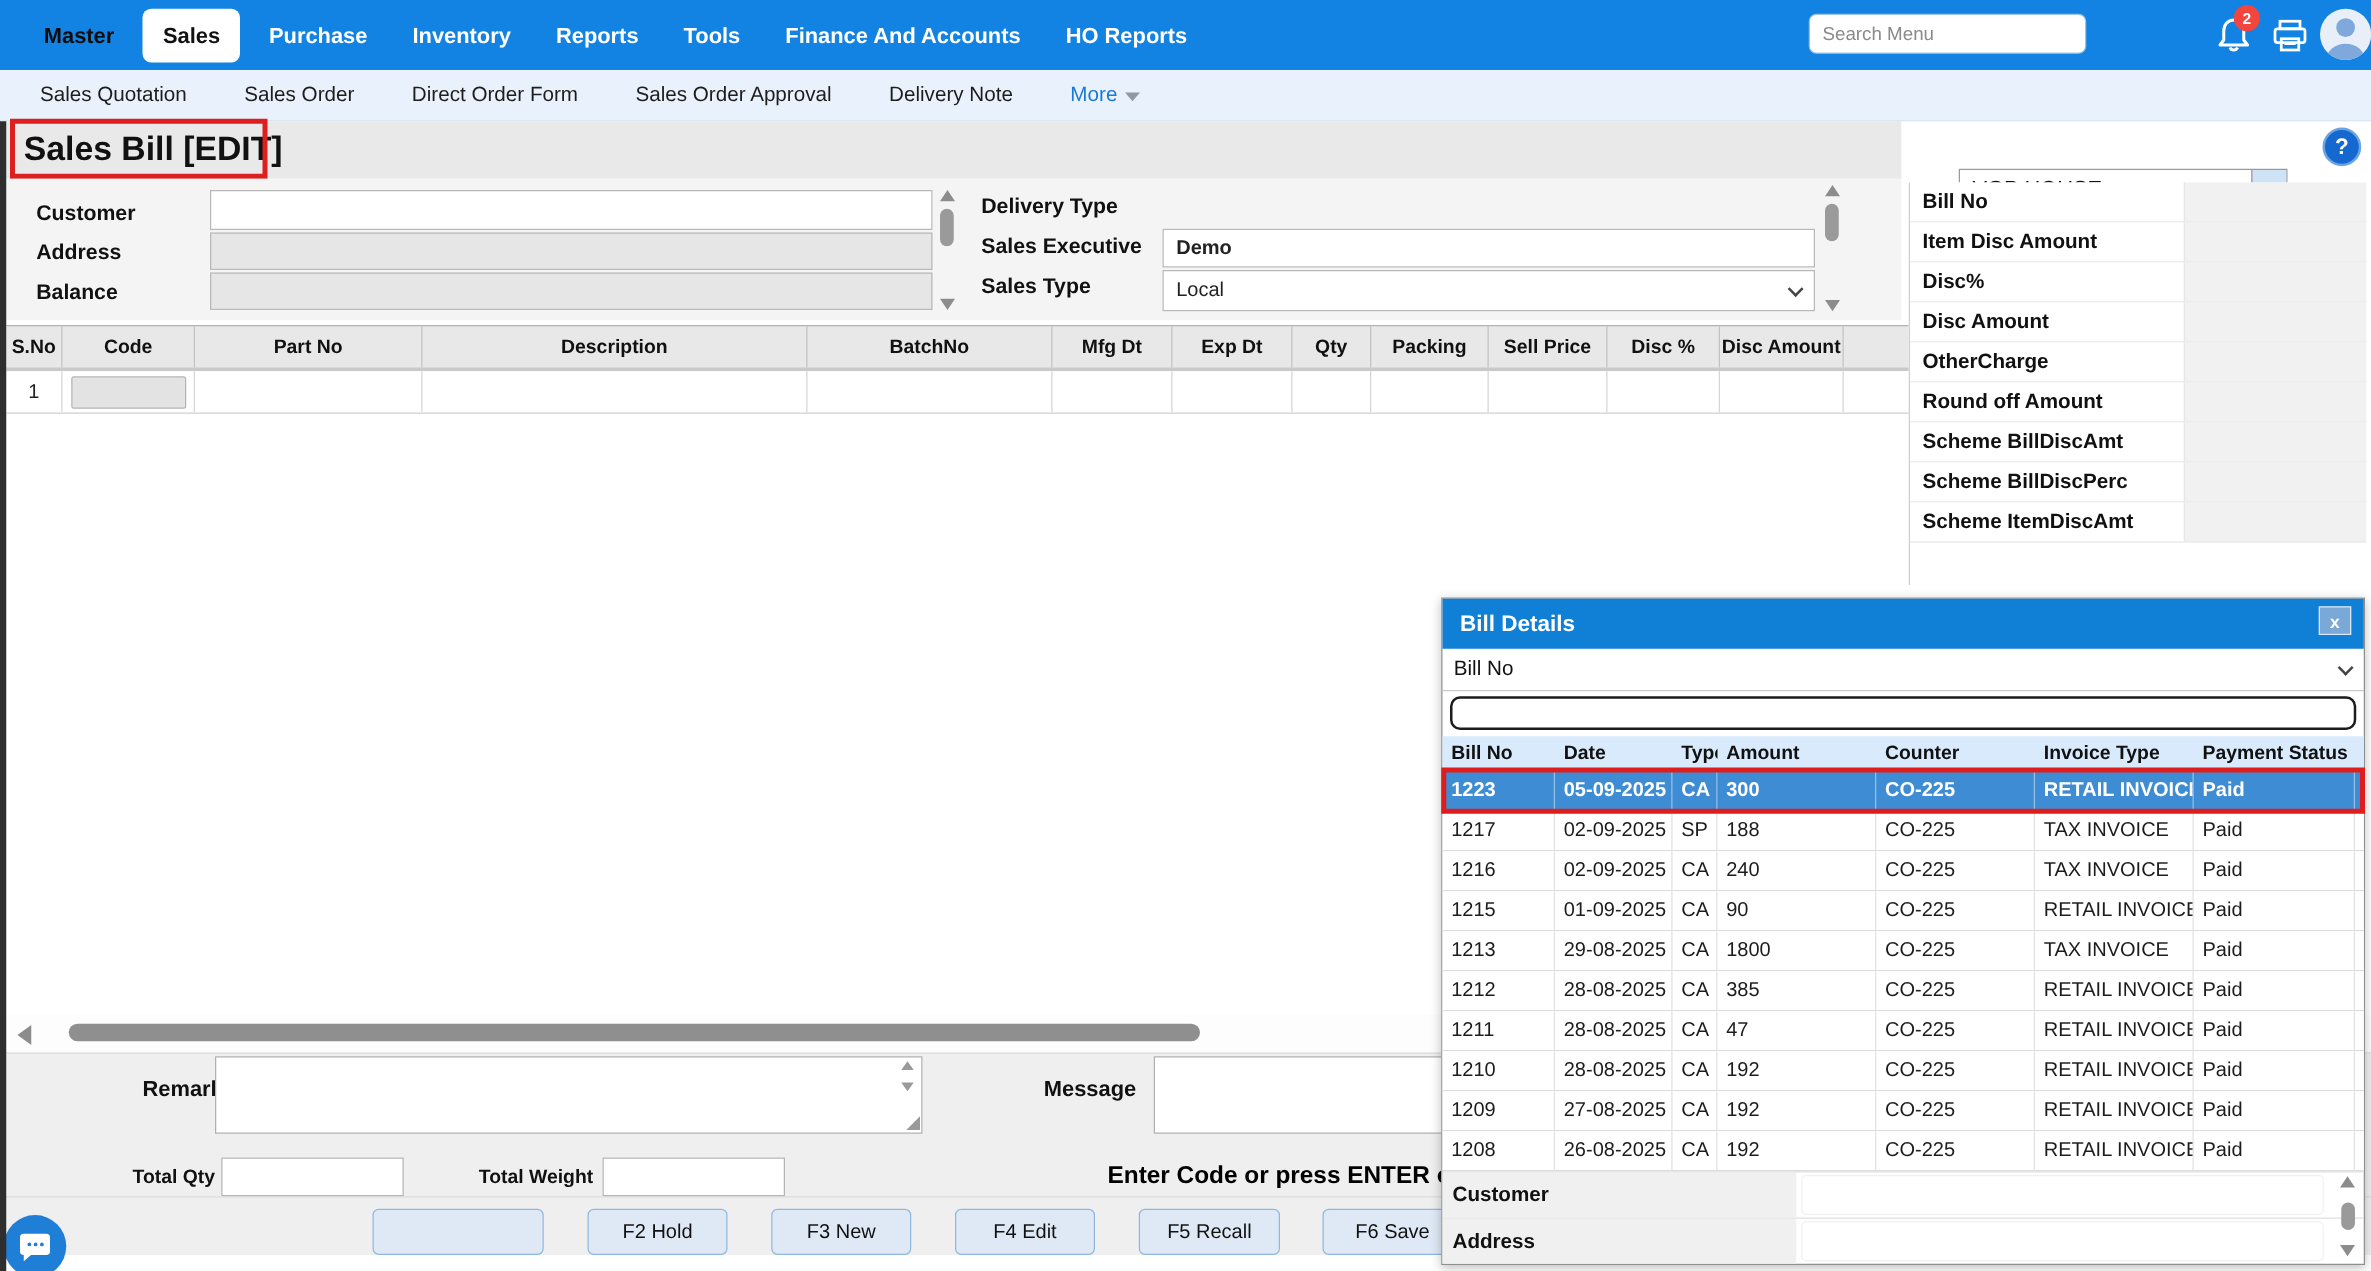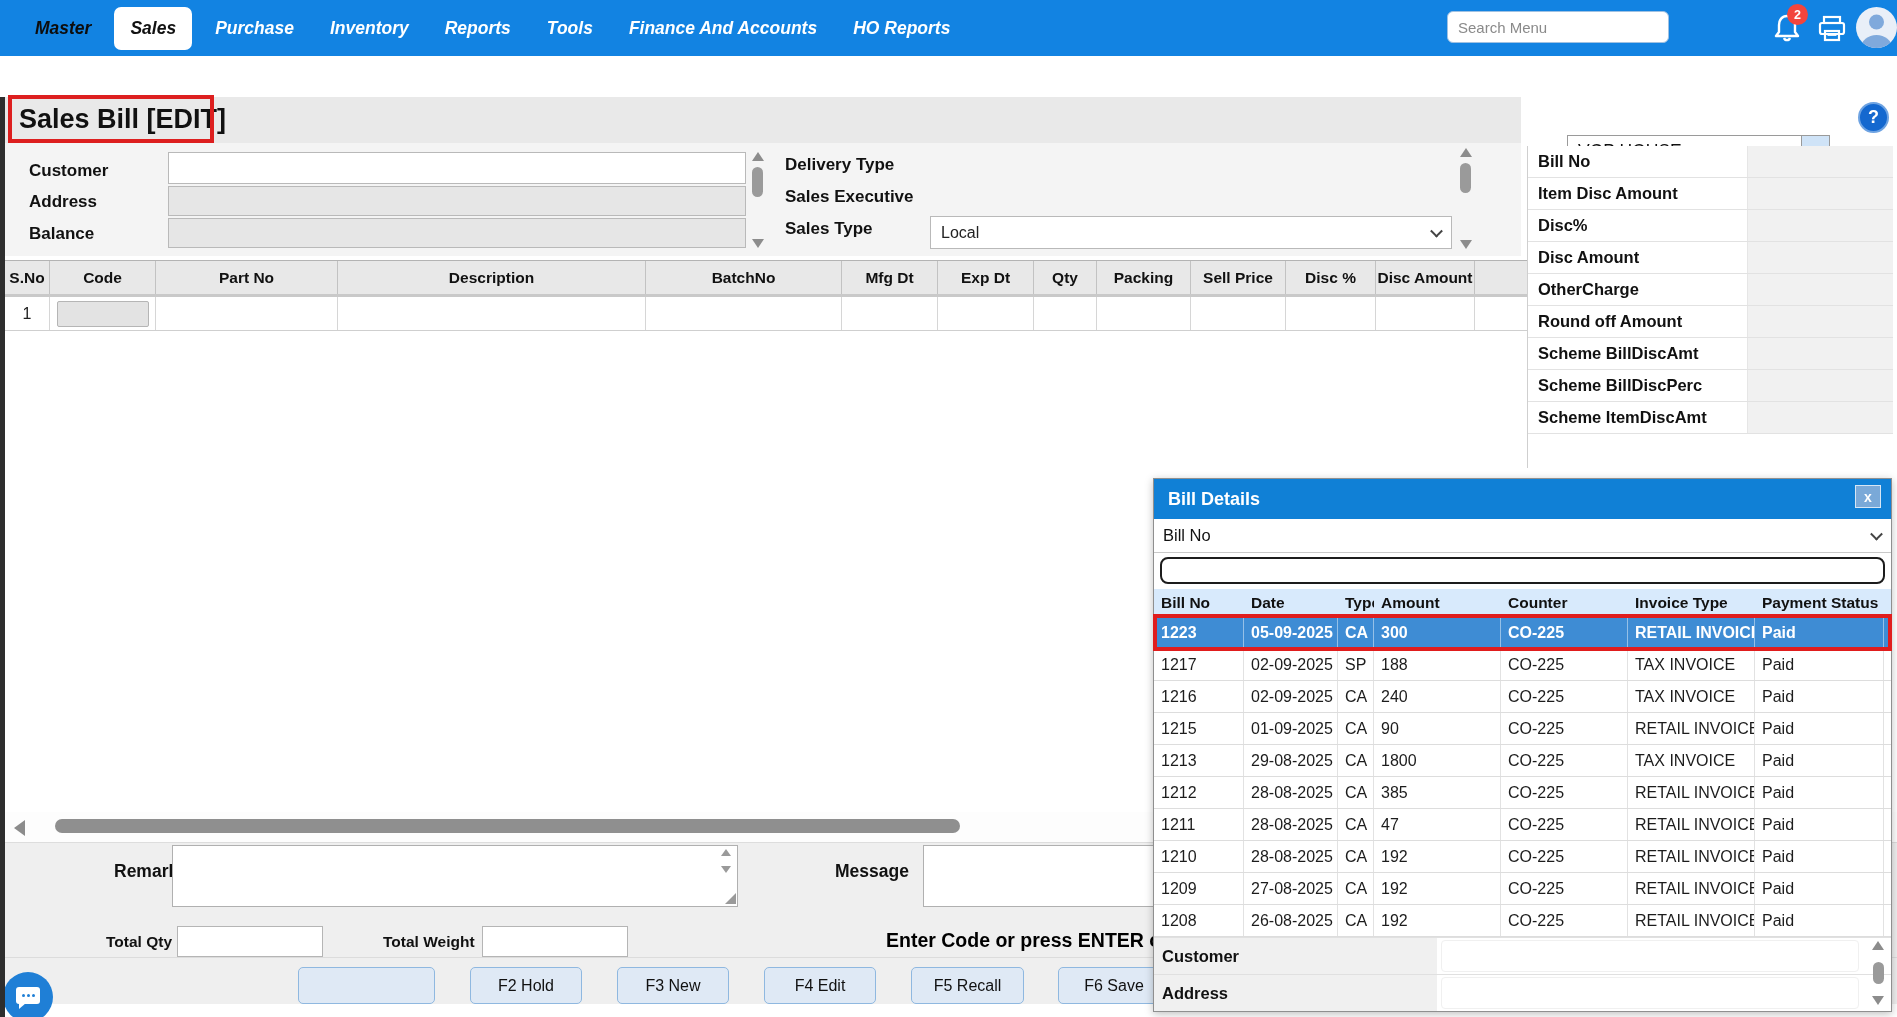--- a/index.html
+++ b/index.html
@@ -3,21 +3,21 @@
 <meta charset="utf-8">
 <style>
   * { margin:0; padding:0; box-sizing:border-box; }
   html,body { width:1897px; height:1017px; overflow:hidden; background:#fff;
               font-family:"Liberation Sans", sans-serif; }
   #screen { position:relative; width:1897px; height:1017px; background:#fff; overflow:hidden; }
 
   
   .topnav { position:absolute; left:0; top:0; width:1897px; height:56px; background:#1283e2;
             display:flex; align-items:center; }
-  .nav-items { display:flex; align-items:center; gap:10px; padding-left:22px;font-style:italic; }
+  .nav-items { display:flex; align-items:center; gap:10px; padding-left:22px; }
   .nav-item { color:#fff; font-weight:bold; font-size:17.5px; padding:9px 13px; cursor:pointer; white-space:nowrap; }
   .nav-item.dark { color:#0d0d0d; }
   .nav-item.active { background:#fff; color:#111; border-radius:7px; padding:11px 16px; }
   .search-wrap { position:absolute; left:1447px; top:11px; }
   .search-wrap input { width:222px; height:32px; border:1px solid #9fc1e2; border-radius:6px;
                        padding:0 10px; font-size:15px; font-family:inherit; color:#0c4a6e; outline:none;}
   .search-wrap input::placeholder { color:#8a8a8a; }
   .bell-wrap { position:absolute; left:1773px; top:12px; width:30px; height:34px; cursor:pointer; }
   .badge { position:absolute; left:14px; top:-8px; min-width:21px; height:21px; border-radius:50%;
            background:#f2453d; color:#fff; font-size:12.5px; font-weight:bold;
@@ -194,20 +194,33 @@
       </svg>
     </div>
     <div class="avatar">
       <svg width="41" height="41" viewBox="0 0 41 41">
         <circle cx="20.5" cy="15" r="7.5" fill="#7fa9dc"></circle>
         <path d="M5 41 a15.5 13 0 0 1 31 0 Z" fill="#7fa9dc"></path>
       </svg>
     </div>
   </div>
 
+  <div class="subnav">
+    <span id="subnav-items" style="display:flex;gap:46px;">
+        <div class="subnav-item">Sales Quotation</div>
+        <div class="subnav-item">Sales Order</div>
+        <div class="subnav-item">Direct Order Form</div>
+        <div class="subnav-item">Sales Order Approval</div>
+        <div class="subnav-item">Delivery Note</div>
+      </span>
+    <span class="subnav-more">
+      <span>More</span>
+      <span class="tri-down-sm"></span>
+    </span>
+  </div>
 
   <div class="titlebar">
     <div class="page-title">Sales Bill [EDIT]</div>
     <div class="title-red-rect annotation"></div>
   </div>
   <div class="store-select">
     <span class="label">VGP HOUSE</span>
     <span class="store-btn">
       <span class="tri-down-dk"></span>
     </span>
@@ -226,20 +239,23 @@
     <div class="mini-vscroll" style="left:744px; top:9px; height:96px;">
       <span class="tri-up"></span>
       <span class="vthumb"></span>
       <span class="spacer"></span>
       <span class="tri-dn"></span>
     </div>
 
     <div class="flabel" style="left:780px; top:12px;">Delivery Type</div>
     <div class="flabel" style="left:780px; top:44px;">Sales Executive</div>
     <div class="flabel" style="left:780px; top:76px;">Sales Type</div>
+    <div class="fselect" style="left:925px; top:40px; width:522px; height:31px; font-weight:bold;">
+      <span>Demo</span>
+    </div>
     <div class="fselect" style="left:925px; top:73px; width:522px; height:33px;">
       <span>Local</span>
       <span class="chev"></span>
     </div>
     <div class="mini-vscroll" style="left:1452px; top:5px; height:101px;">
       <span class="tri-up"></span>
       <span class="vthumb"></span>
       <span class="spacer"></span>
       <span class="tri-dn"></span>
     </div>

